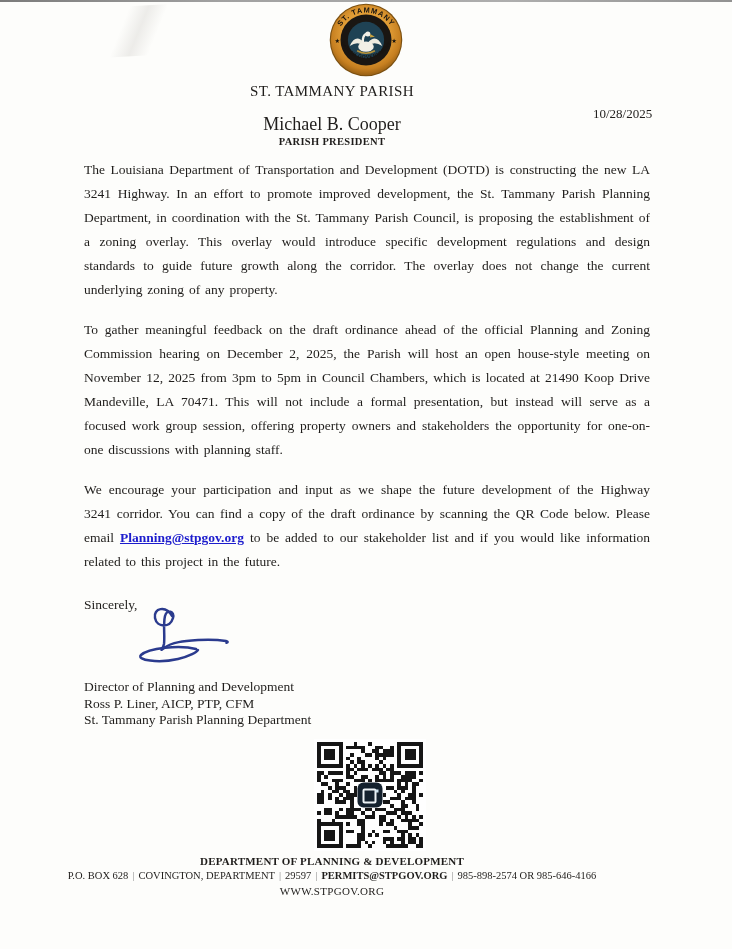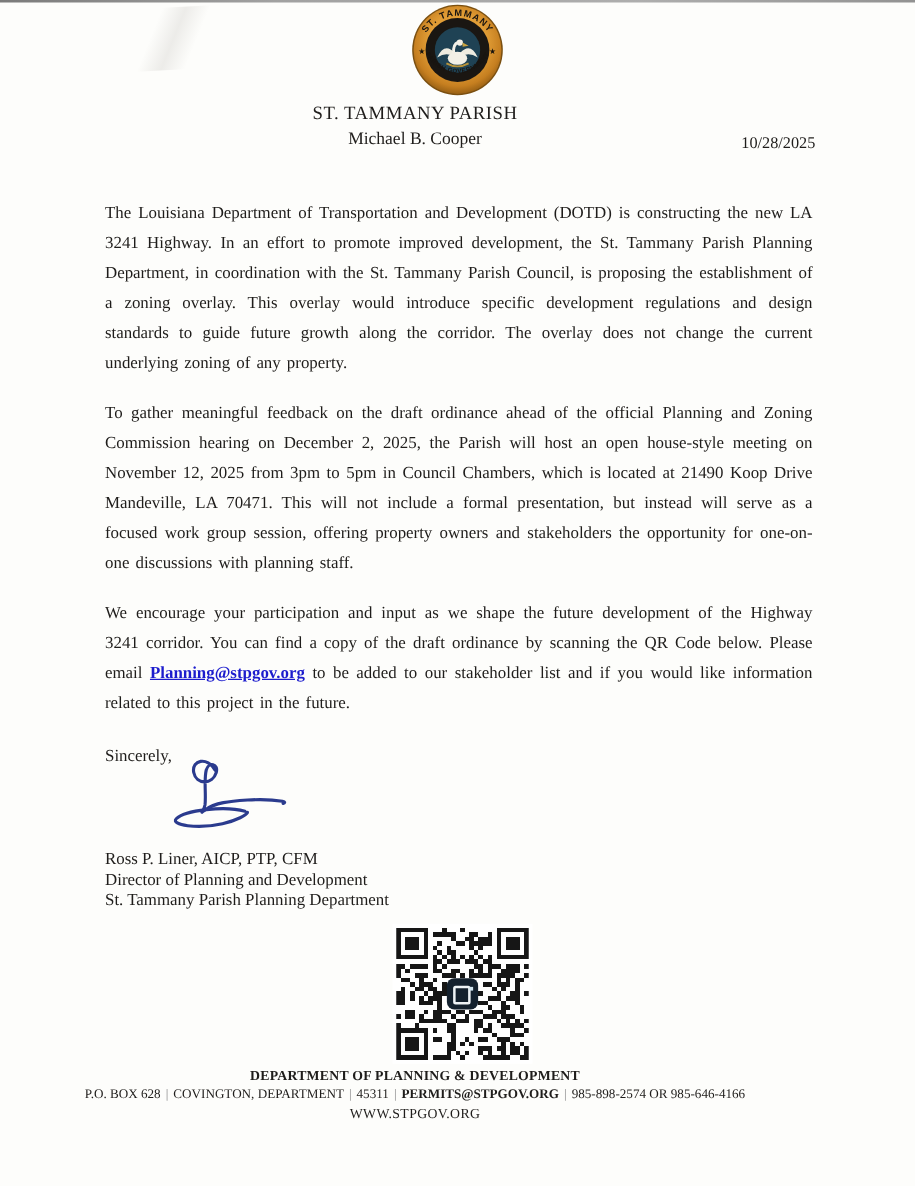--- a/index.html
+++ b/index.html
@@ -15,21 +15,21 @@
   
   .seal{position:absolute;left:329px;top:3px;width:74px;height:74px;}
   .star{font-size:8.5px;fill:#15120e;font-family:"DejaVu Sans",sans-serif;}
   .arc-top-text{font-size:10px;font-weight:bold;letter-spacing:1.2px;fill:#181410;
     font-family:"Liberation Sans",sans-serif;text-anchor:middle;}
   .arc-bottom-text{font-size:6.6px;font-weight:bold;letter-spacing:.6px;fill:#181410;
     font-family:"Liberation Sans",sans-serif;text-anchor:middle;}
   
   .header{position:absolute;top:84px;left:0;width:664px;text-align:center;line-height:1;}
   .parish-name{font-size:15px;letter-spacing:.4px;}
-  .president-name{font-size:14px;margin-top:6px;}
+  .president-name{font-size:18px;margin-top:16px;}
   .president-title{font-size:10.5px;font-weight:bold;margin-top:4px;letter-spacing:.3px;}
   .date{position:absolute;left:593px;top:106px;font-size:13px;}
   
   .body-text{position:absolute;left:84px;top:131px;width:566px;font-size:13.5px;}
   .salutation{line-height:18px;}
   .para{margin:0;text-align:justify;line-height:24px;word-spacing:1.5px;}
   .p1{margin-top:27px;}
   .p2{margin-top:16px;}
   .p3{margin-top:16px;}
   .closing{margin-top:22px;line-height:18px;}
@@ -86,38 +86,39 @@
     </g>
     <text class="star" x="7.5" y="54">★</text>
     <text class="star" x="84" y="54">★</text>
     <text class="arc-top-text"><textPath href="#arcTop" startOffset="50%">ST. TAMMANY</textPath></text>
     <text class="arc-bottom-text"><textPath href="#arcBottom" startOffset="50%">PARISH GOVERNMENT</textPath></text>
   </svg>
 
   <div class="header">
     <div class="parish-name">ST. TAMMANY PARISH</div>
     <div class="president-name">Michael B. Cooper</div>
+    <div class="president-title">PARISH PRESIDENT</div>
   </div>
   <div class="date">10/28/2025</div>
 
   <div class="body-text">
     <p class="para p1">The Louisiana Department of Transportation and Development (DOTD) is constructing the new LA 3241 Highway. In an effort to promote improved development, the St. Tammany Parish Planning Department, in coordination with the St. Tammany Parish Council, is proposing the establishment of a zoning overlay. This overlay would introduce specific development regulations and design standards to guide future growth along the corridor. The overlay does not change the current underlying zoning of any property.</p>
     <p class="para p2">To gather meaningful feedback on the draft ordinance ahead of the official Planning and Zoning Commission hearing on December 2, 2025, the Parish will host an open house-style meeting on November 12, 2025 from 3pm to 5pm in Council Chambers, which is located at 21490 Koop Drive Mandeville, LA 70471. This will not include a formal presentation, but instead will serve as a focused work group session, offering property owners and stakeholders the opportunity for one-on-one discussions with planning staff.</p>
     <p class="para p3"><span>We encourage your participation and input as we shape the future development of the Highway 3241 corridor. You can find a copy of the draft ordinance by scanning the QR Code below. Please email </span><a class="email-link">Planning@stpgov.org</a><span> to be added to our stakeholder list and if you would like information related to this project in the future.</span></p>
     <div class="closing">Sincerely,</div>
   </div>
 
   <svg class="signature" viewBox="0 0 150 72">
     <path class="sig" d="M 52,16 C 46,5 33,8 35,18 C 37,28 50,28 53,18 C 55,11 47,9 45,16 C 43,24 45,36 44,44 C 43,49 39,52 44,48 C 52,42 64,41 78,40 C 90,39.3 100,40 106,41 C 108,41.4 108.3,42.2 106.5,42.8"></path>
     <path class="sig" d="M 76,49 C 60,44.5 28,48 21,55 C 16,60 38,63.5 58,59 C 70,56.2 77,52 78,50"></path>
   </svg>
 
   <div class="signer">
+    <div>Director of Planning and Development</div>
     <div>Ross P. Liner, AICP, PTP, CFM</div>
-    <div>Director of Planning and Development</div>
     <div>St. Tammany Parish Planning Department</div>
   </div>
 
   <div class="qr-wrap">
     <svg id="qr-svg" viewBox="0 0 29 29" shape-rendering="crispEdges">
         <g fill="#161616">
           <rect x="0" y="0" width="1" height="1"></rect>
           <rect x="1" y="0" width="1" height="1"></rect>
           <rect x="2" y="0" width="1" height="1"></rect>
           <rect x="3" y="0" width="1" height="1"></rect>
@@ -503,17 +504,17 @@
       </svg>
     <div class="qr-logo">
       <div class="qr-logo-box"></div>
       <div class="qr-logo-dot"></div>
     </div>
   </div>
 
   <div class="footer">
     <div class="f1">DEPARTMENT OF PLANNING &amp; DEVELOPMENT</div>
     <div class="f2">
-      <span>P.O. BOX 628</span><span class="sep">|</span><span>COVINGTON, DEPARTMENT</span><span class="sep">|</span><span>45311</span><span class="sep">|</span><span class="bold">PERMITS@STPGOV.ORG</span><span class="sep">|</span><span>985-898-2574 OR 985-646-4166</span>
+      <span>P.O. BOX 628</span><span class="sep">|</span><span>COVINGTON, DEPARTMENT</span><span class="sep">|</span><span>29597</span><span class="sep">|</span><span class="bold">PERMITS@STPGOV.ORG</span><span class="sep">|</span><span>985-898-2574 OR 985-646-4166</span>
     </div>
     <div class="f3">WWW.STPGOV.ORG</div>
   </div>
 </div>
 
 </body></html>

